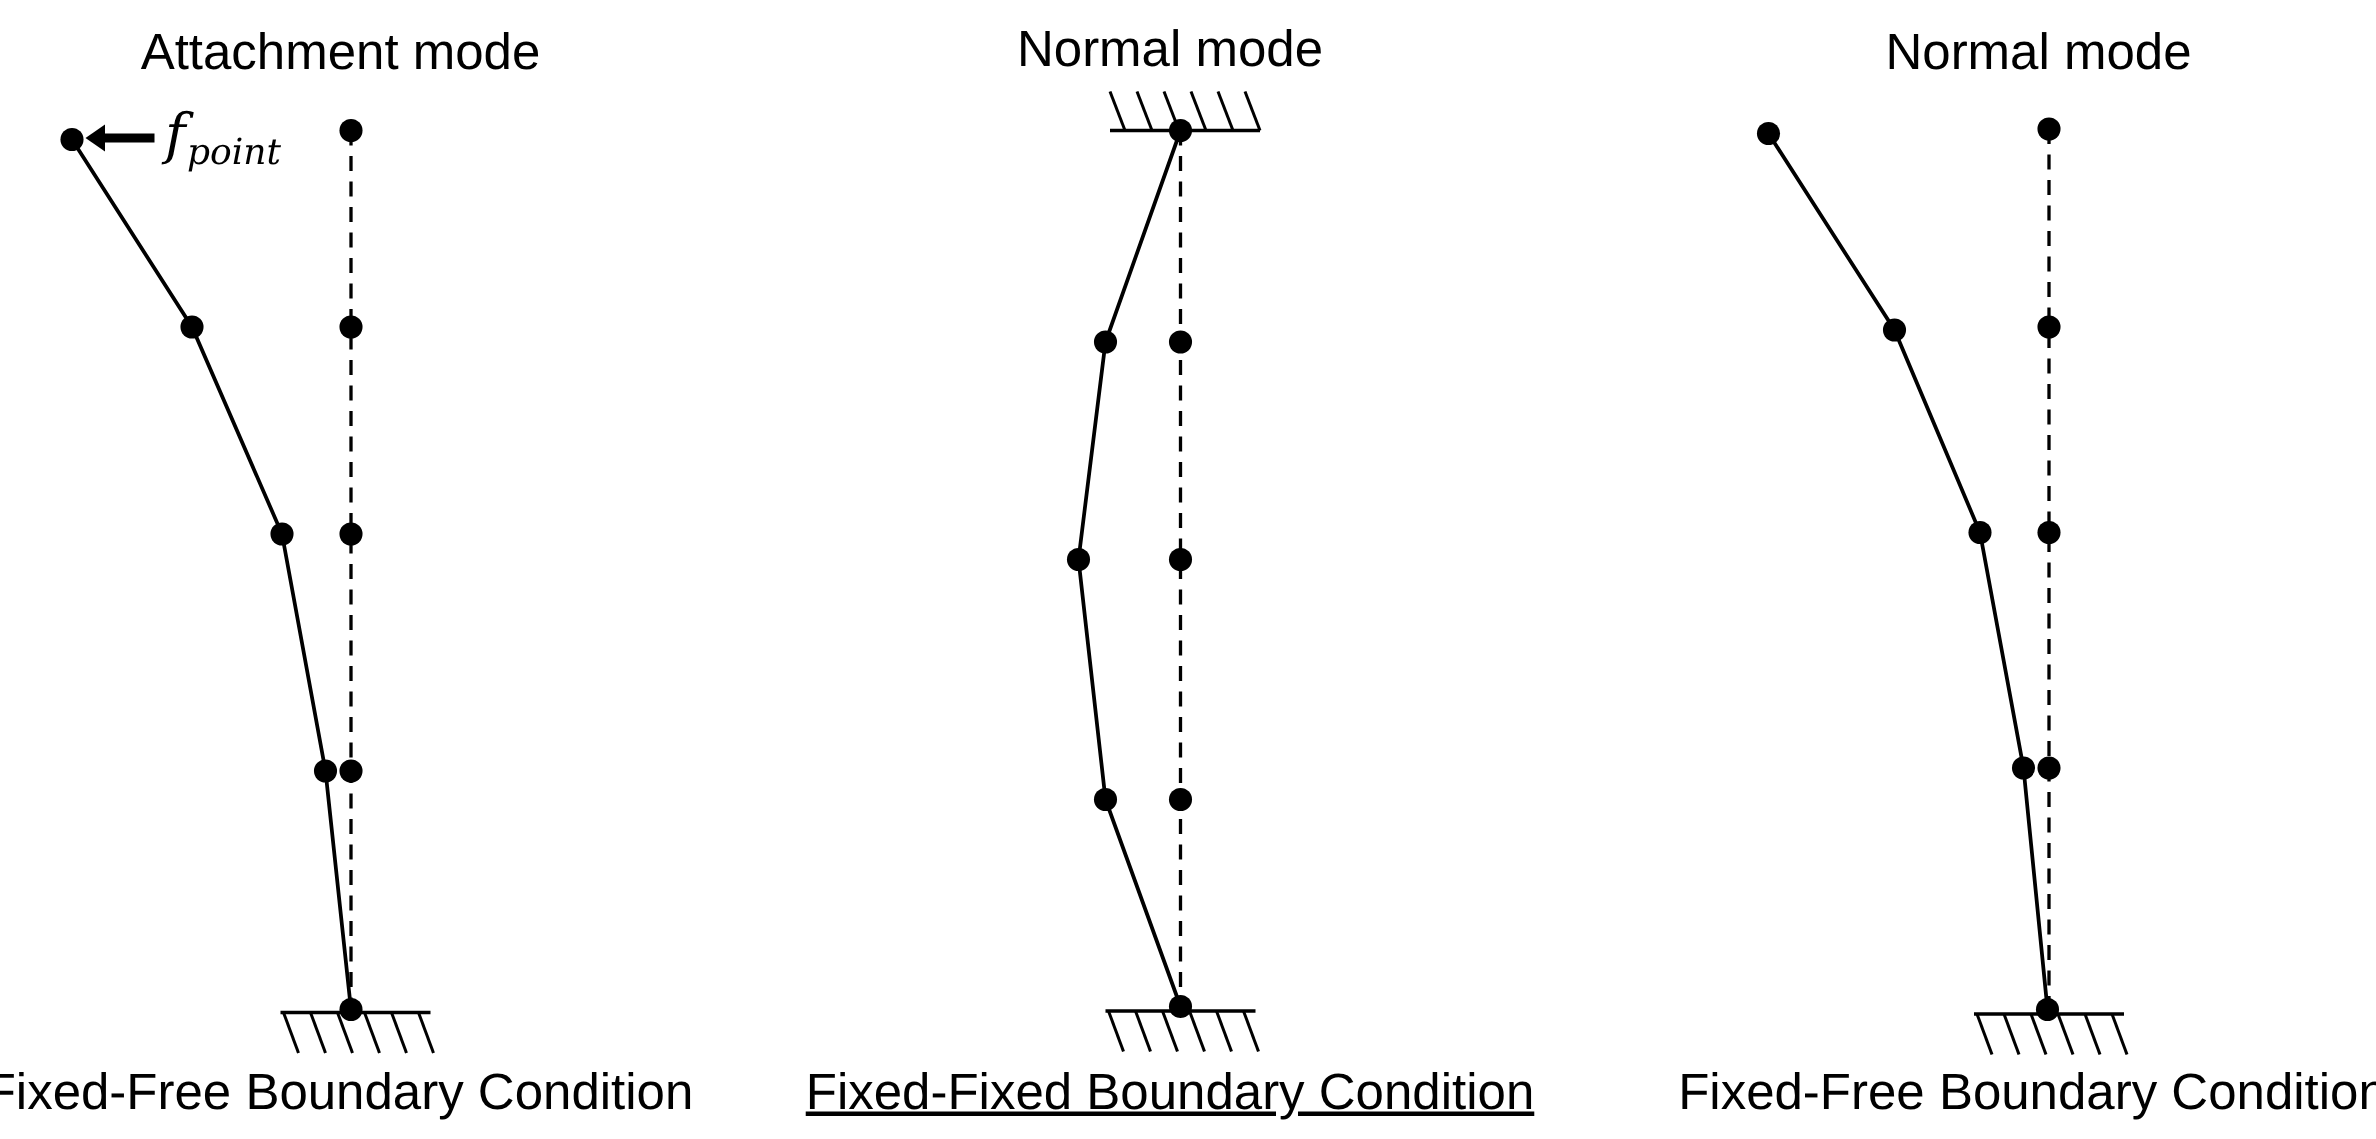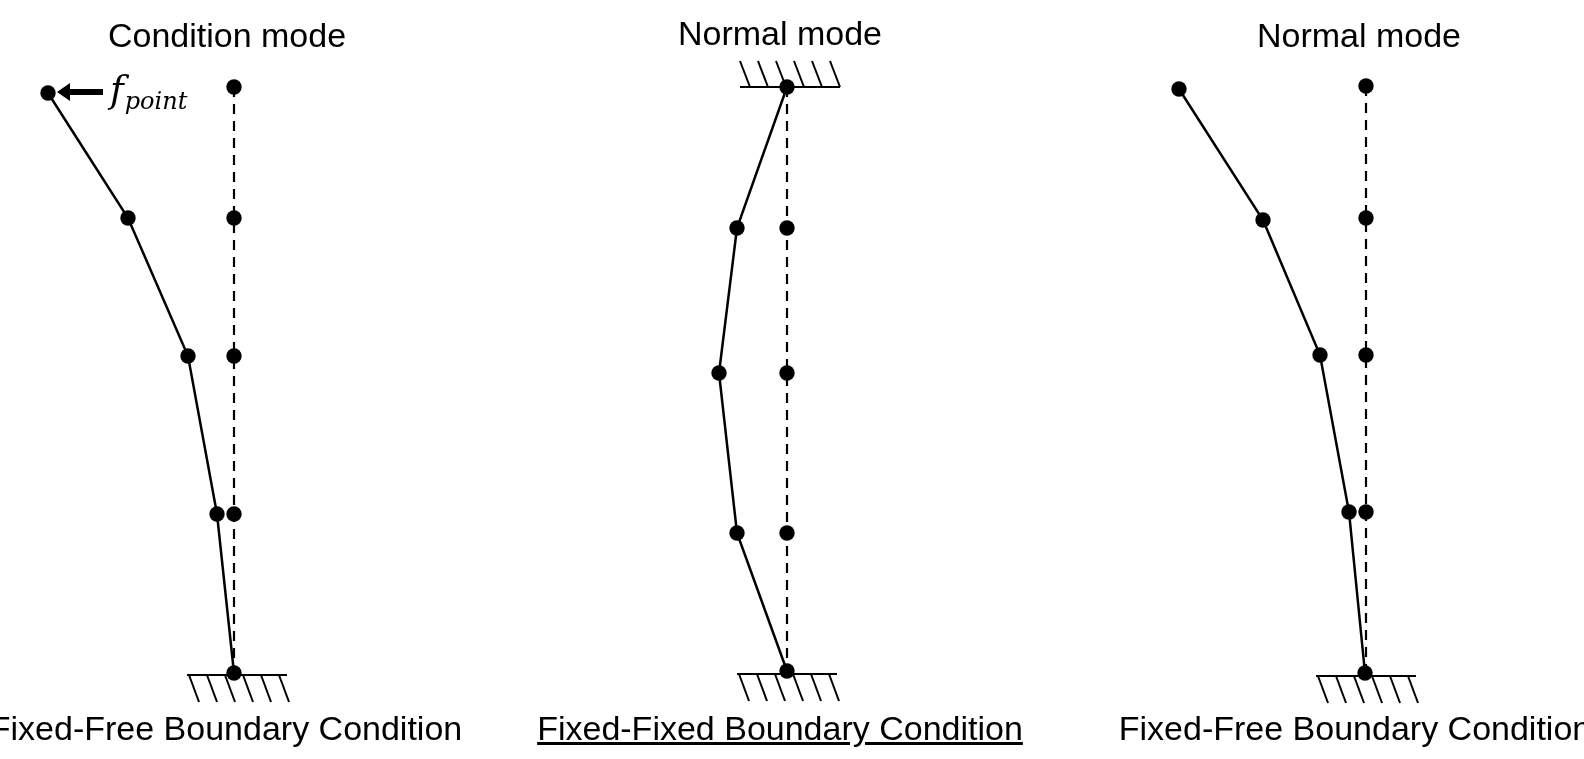--- a/index.html
+++ b/index.html
@@ -117,21 +117,21 @@
       <circle cx="1366" cy="218" r="7.7" fill="#000000"></circle>
       <circle cx="1366" cy="355" r="7.7" fill="#000000"></circle>
       <circle cx="1366" cy="512" r="7.7" fill="#000000"></circle>
       <circle cx="1179" cy="89" r="7.7" fill="#000000"></circle>
       <circle cx="1263" cy="220" r="7.7" fill="#000000"></circle>
       <circle cx="1320" cy="355" r="7.7" fill="#000000"></circle>
       <circle cx="1349" cy="512" r="7.7" fill="#000000"></circle>
       <circle cx="1365" cy="673" r="7.7" fill="#000000"></circle>
     </svg>
 
-  <div class="title t0">Condition mode</div>
+  <div class="title t0">Attachment mode</div>
   <div class="title t1">Normal mode</div>
   <div class="title t2">Normal mode</div>
 
   <div class="force-label"><span>f</span><sub>point</sub></div>
 
   <div class="caption c0">Fixed-Free Boundary Condition</div>
   <div class="caption c1">Fixed-Fixed Boundary Condition</div>
   <div class="caption c2">Fixed-Free Boundary Condition</div>
 </div>
 

